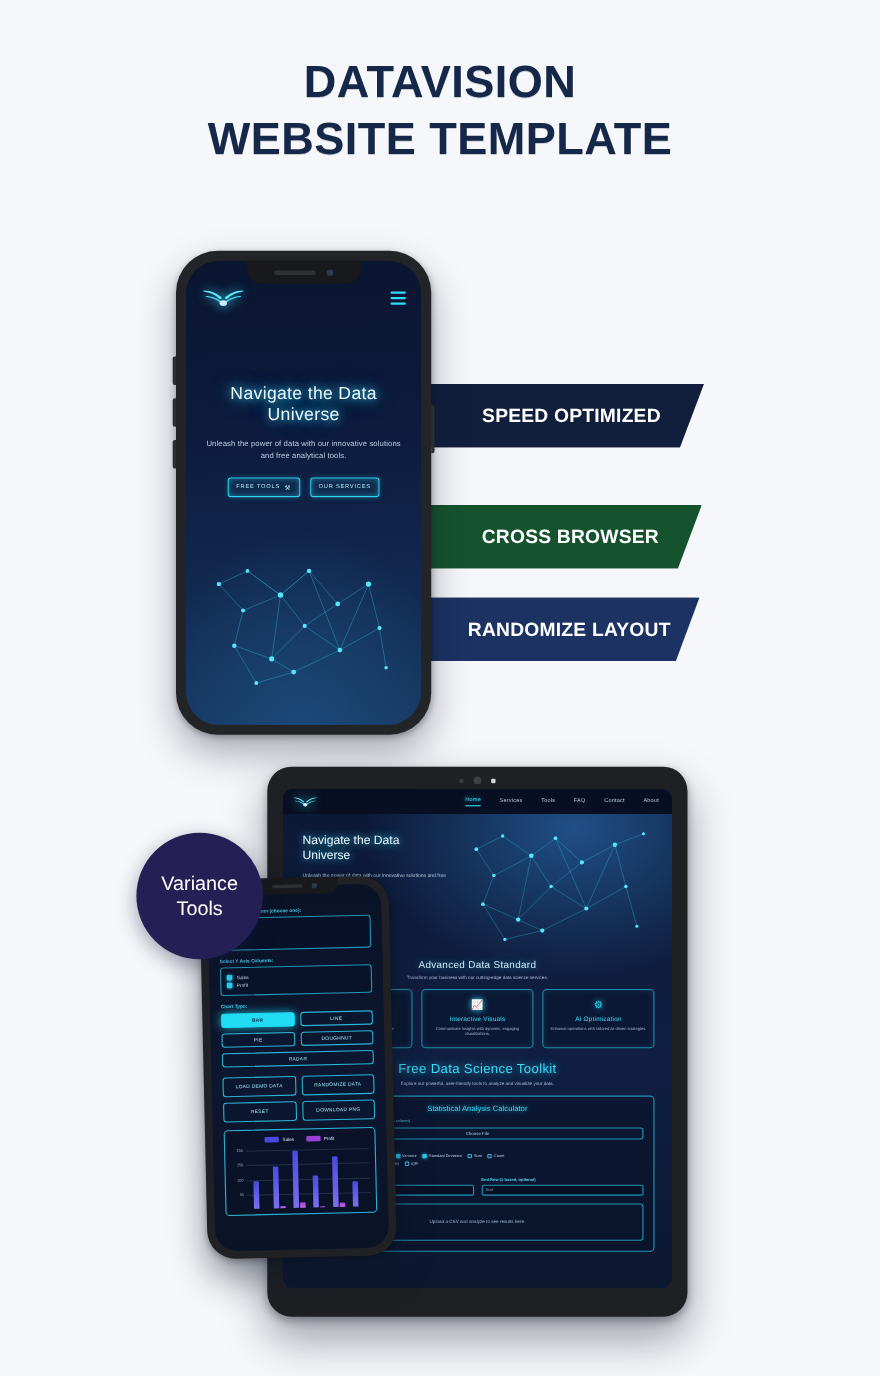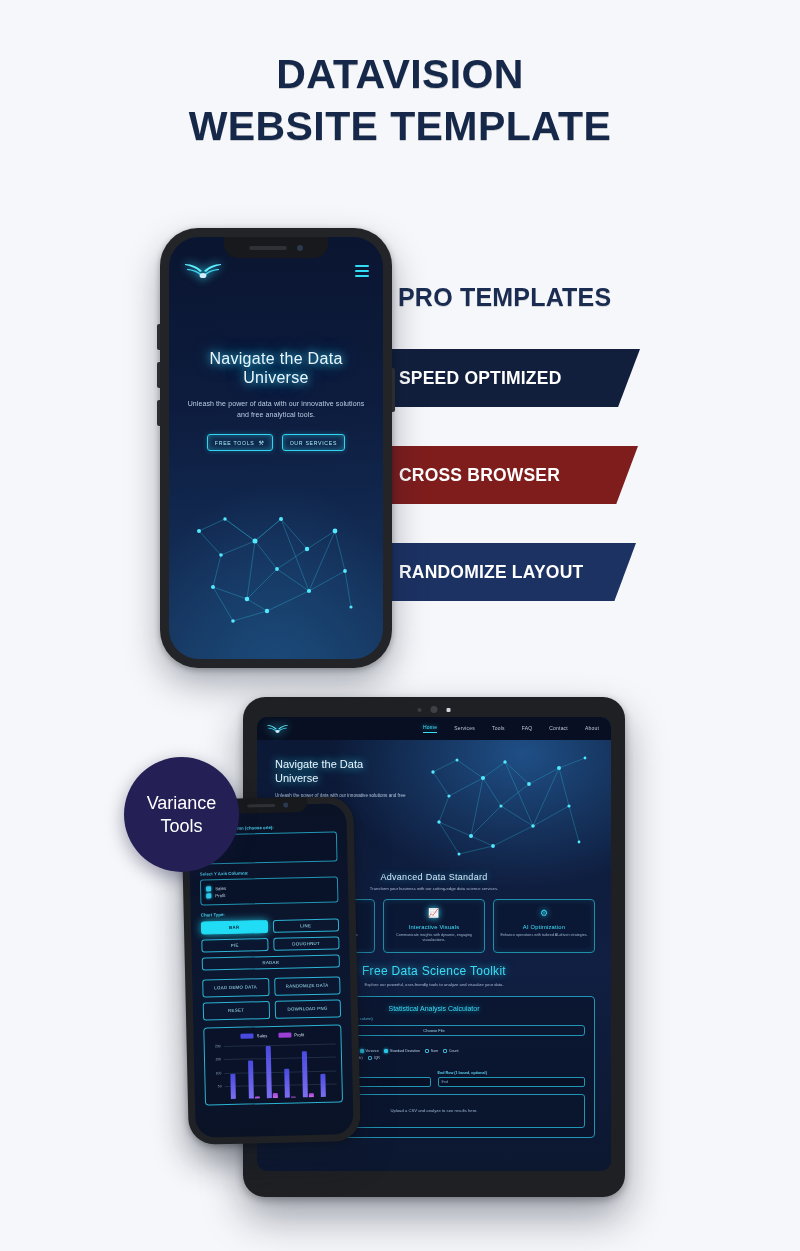--- a/index.html
+++ b/index.html
@@ -103,23 +103,24 @@
     text-shadow: 0 1px 0 rgba(0,0,0,.15);
   }
   .banner {
     position: absolute; left: 382px; height: 58px;
     display: flex; align-items: center;
     color: #fff; font-size: 17.5px; font-weight: bold; letter-spacing: .2px;
     padding-left: 17px;
     -webkit-clip-path: polygon(0 0, 100% 0, 91.5% 100%, 0 100%);
     clip-path: polygon(0 0, 100% 0, 91.5% 100%, 0 100%);
     box-shadow: -3px 0 5px rgba(0,0,0,.25);
+    justify-content: center;
   }
   .banner-1 { top: 349px; width: 258px; background: #111f3d; }
-  .banner-2 { top: 446px; width: 256px; background: #7f1d1d; }
+  .banner-2 { top: 459px; width: 256px; background: #14532d; }
   .banner-3 { top: 543px; width: 254px; background: #1c3263; }
   .banner-shadow {
     position: absolute; left: 378px; width: 5px; height: 58px;
     background: linear-gradient(90deg, rgba(0,0,0,.35), rgba(0,0,0,0));
   }
 
   
   .tablet {
     position: absolute; left: 243px; top: 697px;
     width: 382px; height: 500px;
@@ -313,21 +314,20 @@
 </head>
 <body>
 
 <div id="stage">
 
   <div class="title-block">
     <div class="title-line">DATAVISION</div>
     <div class="title-line">WEBSITE TEMPLATE</div>
   </div>
 
-  <div class="pro-title">PRO TEMPLATES</div>
 
   <div class="banner-shadow" style="top:349px"></div>
   <div class="banner banner-1">
     <span>SPEED OPTIMIZED</span>
   </div>
   <div class="banner-shadow" style="top:446px"></div>
   <div class="banner banner-2">
     <span>CROSS BROWSER</span>
   </div>
   <div class="banner-shadow" style="top:543px"></div>

